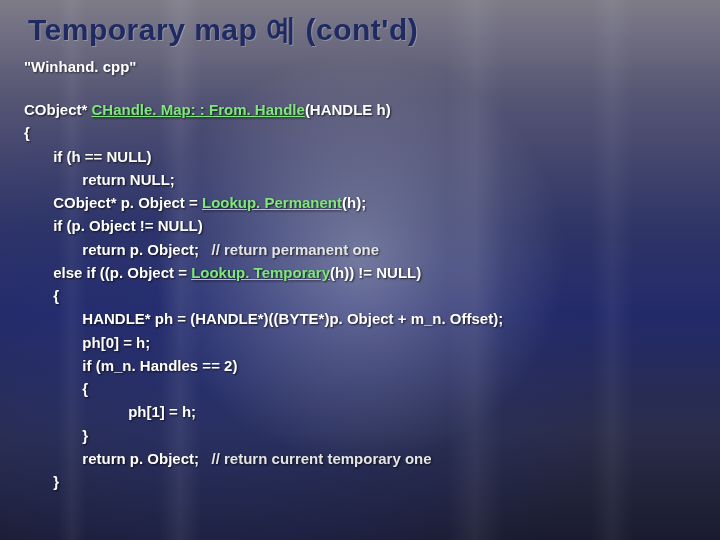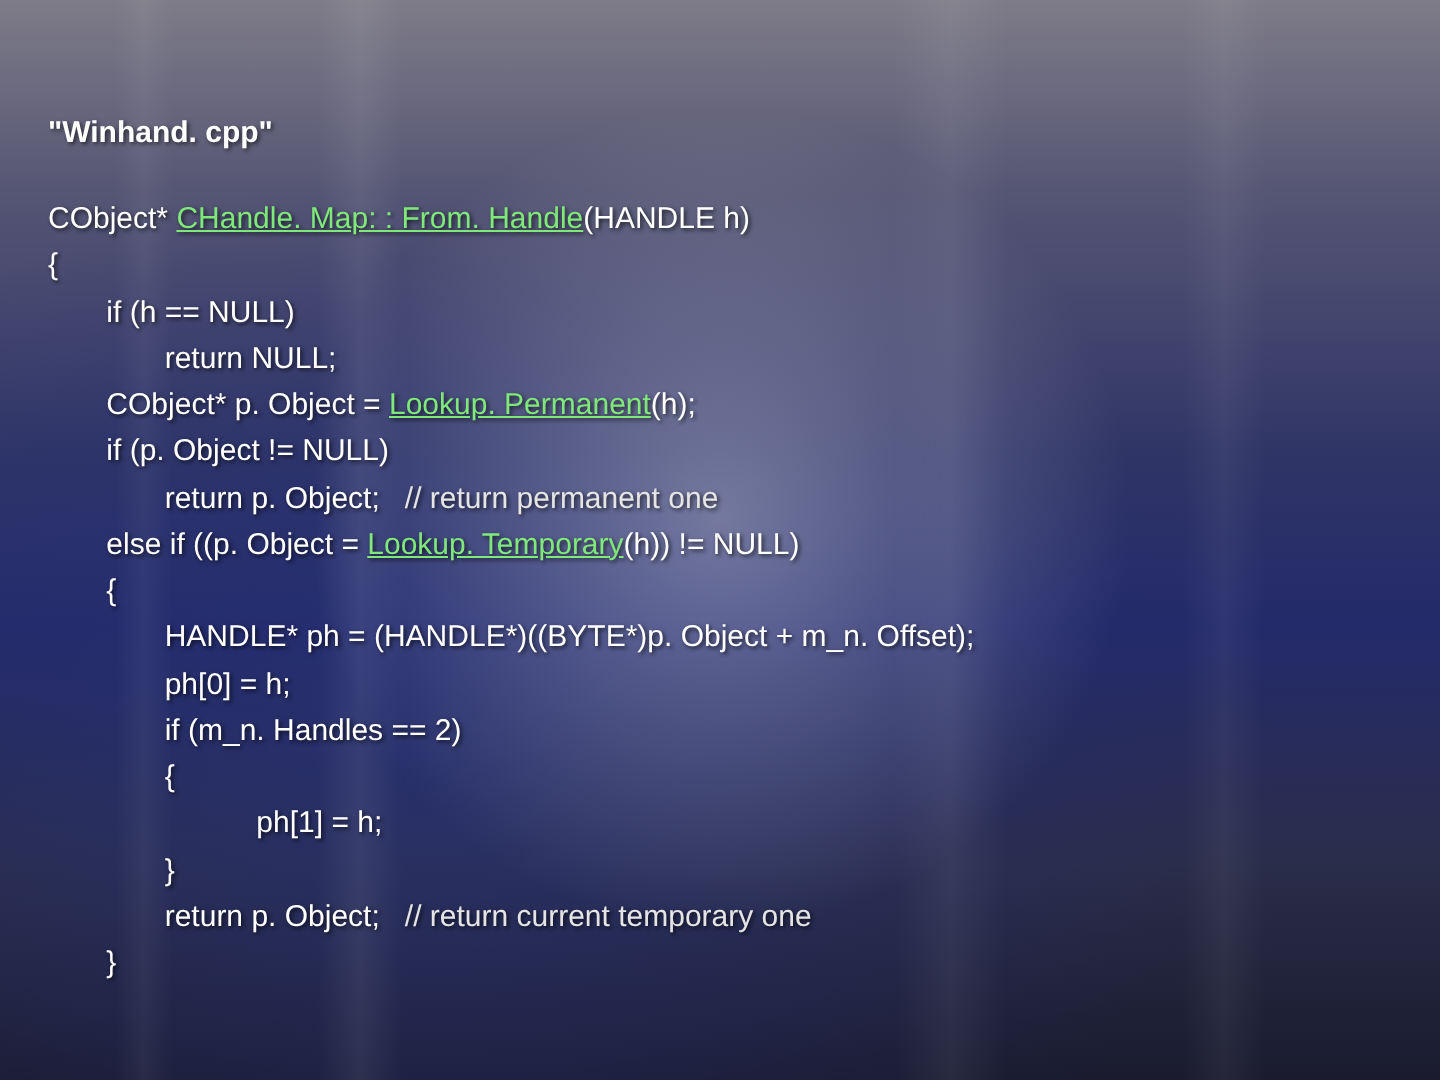--- a/index.html
+++ b/index.html
@@ -53,37 +53,38 @@
   }
   .code {
     position: absolute;
     top: 98px;
     left: 24px;
     right: 14px;
     white-space: pre;
     font-family: Verdana, Geneva, sans-serif;
     font-size: 15px;
     line-height: 1.55;
-    font-weight: normal;
+    font-weight: bold;
     color: #ffffff;
     text-shadow: 1px 1px 2px rgba(0,0,0,0.7);
   }
   .code .fn {
     color: #7fe87a;
     text-decoration: underline;
   }
   .code .cm {
     color: #e5e5e5;
   }
 </style>
 </head>
 <body>
 
 <div class="slide">
 
+  <div class="title">Temporary map 예 (cont'd)</div>
 
   <div class="subtitle">"Winhand. cpp"</div>
 
   <div class="code"><span>CObject* </span><span class="fn">CHandle. Map: : From. Handle</span><span>(HANDLE h)</span>
 <span>{</span>
 <span>       if (h == NULL)</span>
 <span>              return NULL;</span>
 <span>       CObject* p. Object = </span><span class="fn">Lookup. Permanent</span><span>(h);</span>
 <span>       if (p. Object != NULL)</span>
 <span>              return p. Object;   </span><span class="cm">// return permanent one</span>

